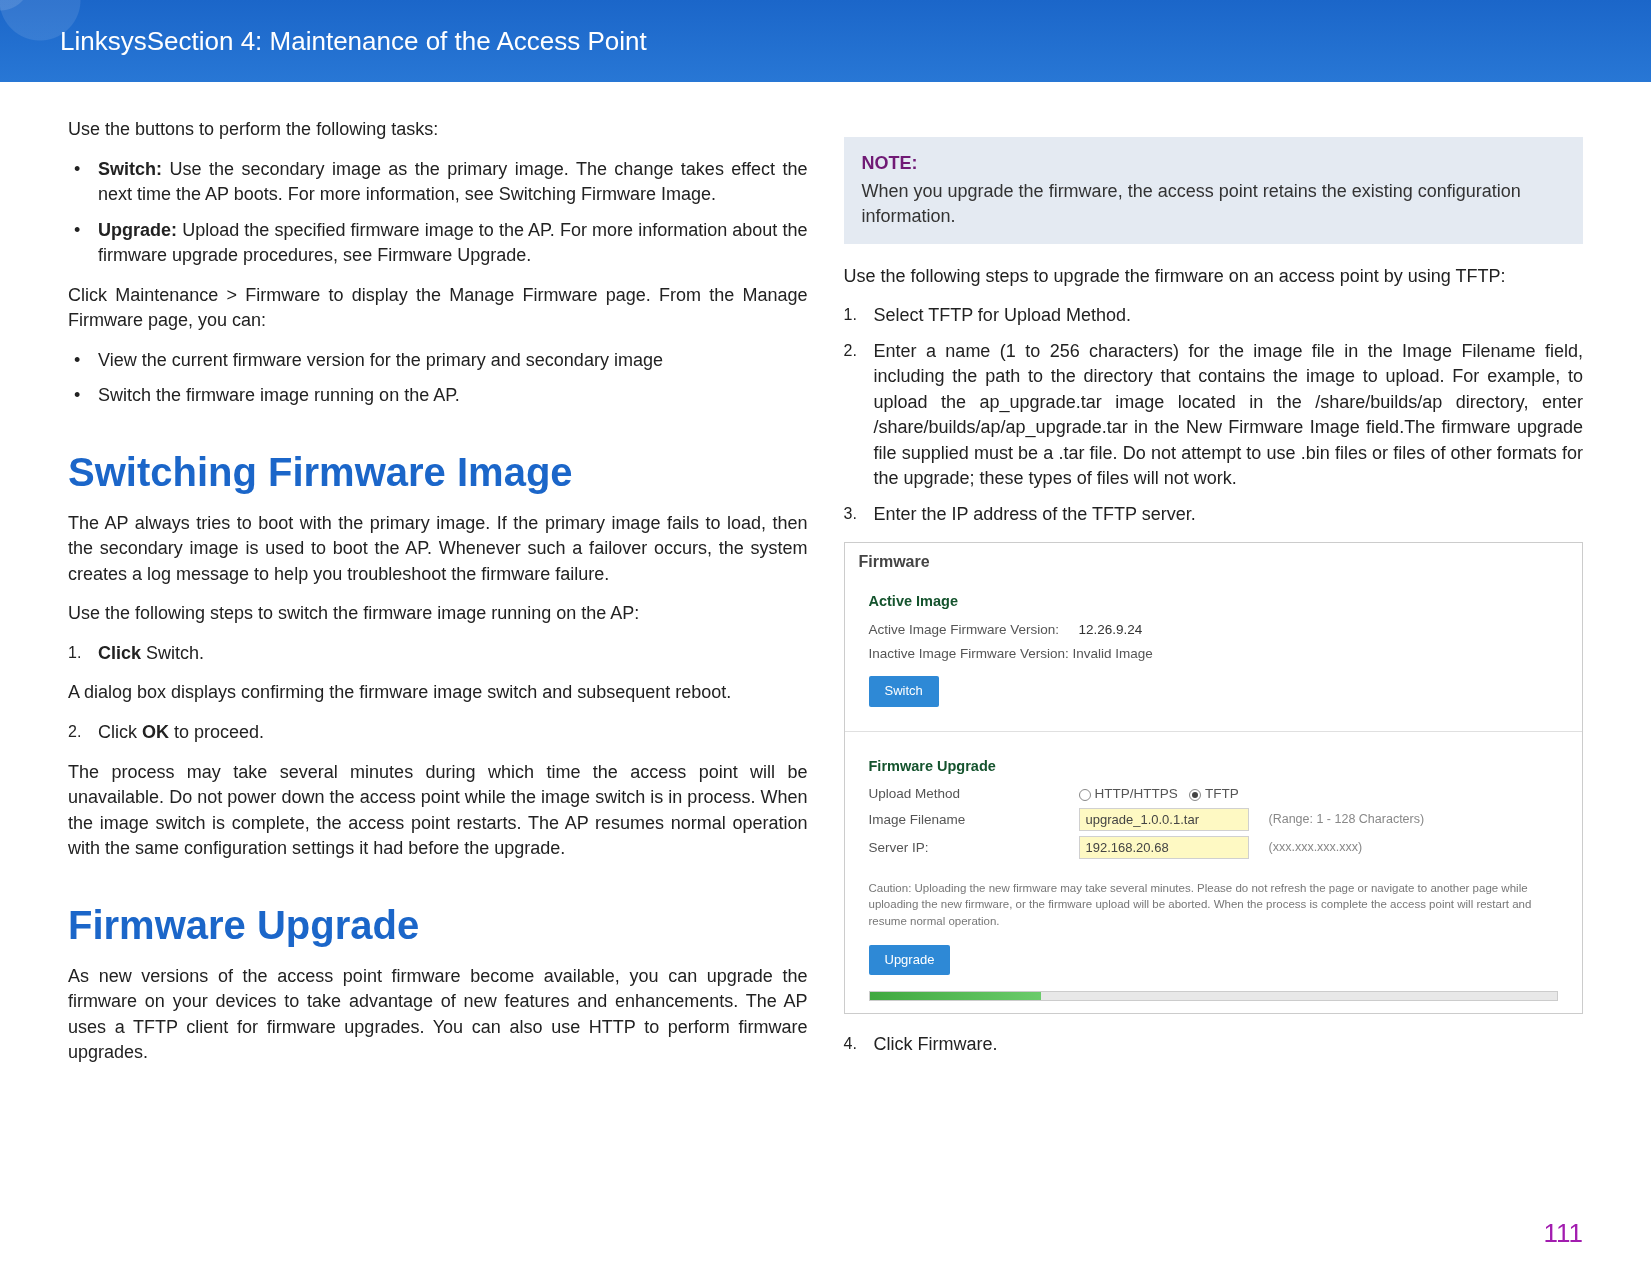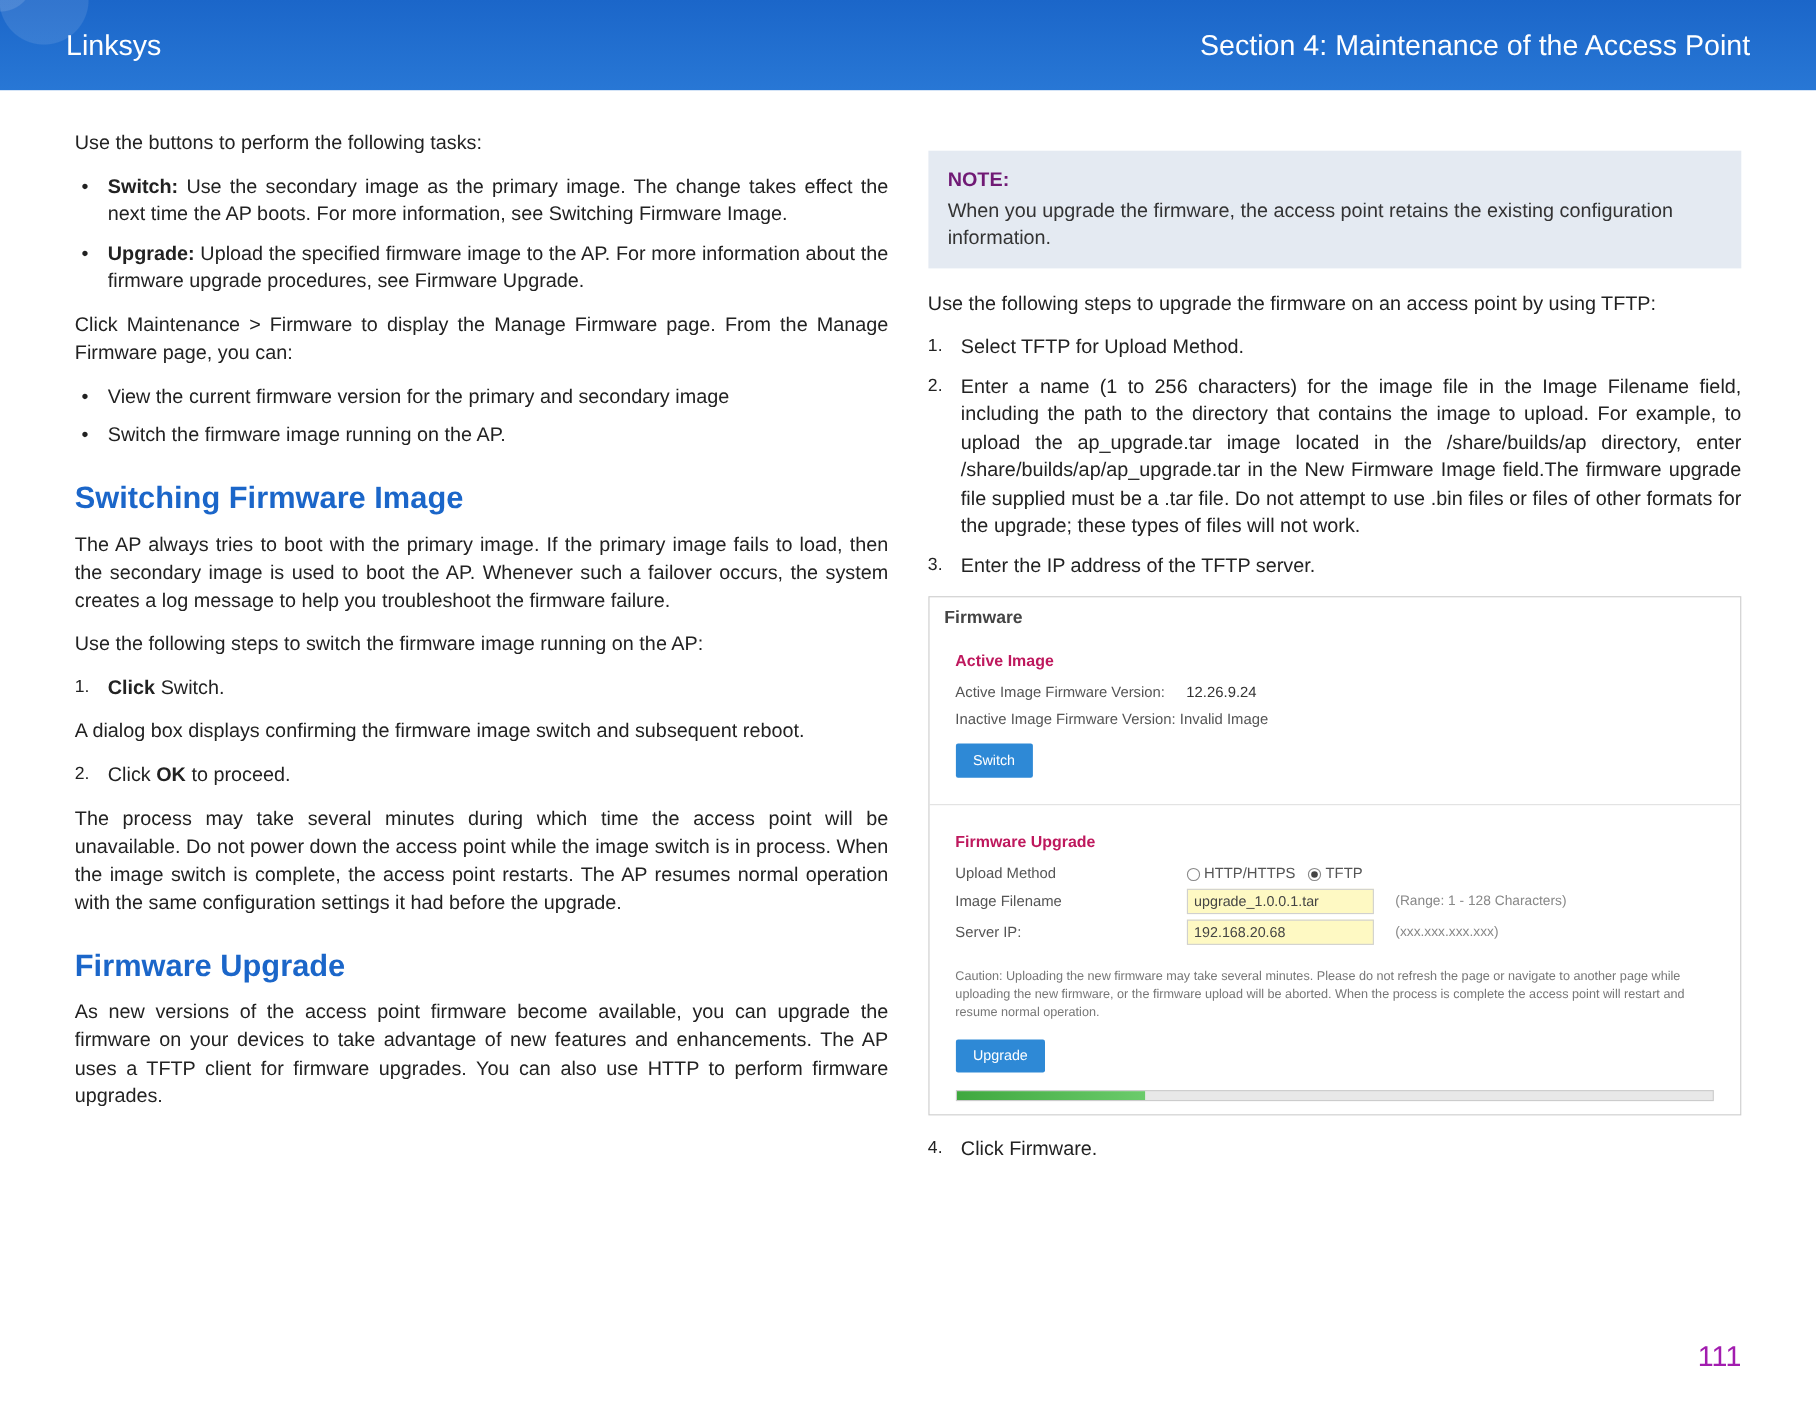--- a/index.html
+++ b/index.html
@@ -15,21 +15,20 @@
     width: 100%;
     height: 100%;
     padding: 0;
   }
   .header-bar {
     height: 82px;
     background: linear-gradient(to bottom, #1B66C9 0%, #2877D5 100%);
     position: relative;
     overflow: hidden;
     display: flex;
-    justify-content: space-between;
     align-items: center;
     padding: 0 60px;
   }
   .header-bar::before {
     content: "";
     position: absolute;
     left: -40px;
     top: -40px;
     width: 320px;
     height: 200px;
@@ -90,23 +89,23 @@
     text-align: justify;
   }
   .num-list li .num {
     position: absolute;
     left: 0;
     top: 1px;
     font-size: 16px;
   }
   h2.section-h {
     color: #1B66C9;
-    font-size: 28px;
+    font-size: 40px;
     font-weight: 700;
-    margin: 24px 0 10px 0;
+    margin: 35px 0 10px 0;
   }
   .note-box {
     background: #E4EAF2;
     padding: 14px 18px;
     margin: 20px 0 20px 0;
   }
   .note-box .note-title {
     color: #701a75;
     font-weight: 700;
     font-size: 18px;
@@ -125,21 +124,21 @@
   .ss-title {
     padding: 8px 14px 2px 14px;
     font-weight: 700;
     font-size: 16px;
     color: #444;
     border-bottom: none;
   }
   .ss-section {
     padding: 6px 24px 10px 24px;
   }
-  .ss-sub { font-weight: 700; font-size: 14.5px; color: #be185d; margin: 10px 0 8px 0; }
+  .ss-sub { font-weight: 700; font-size: 14.5px; color: #14532d; margin: 10px 0 8px 0; }
   .ss-row { display: flex; align-items: center; font-size: 13.5px; color: #555; margin: 5px 0; }
   .ss-row .lbl { width: 210px; }
   .ss-row .val { width: 190px; color: #333; }
   .ss-row .hint { color: #888; font-size: 12.5px; margin-left: 20px; }
   .ss-btn {
     display: inline-block;
     background: #2E89D6;
     color: #fff;
     padding: 6px 16px;
     font-size: 13px;

